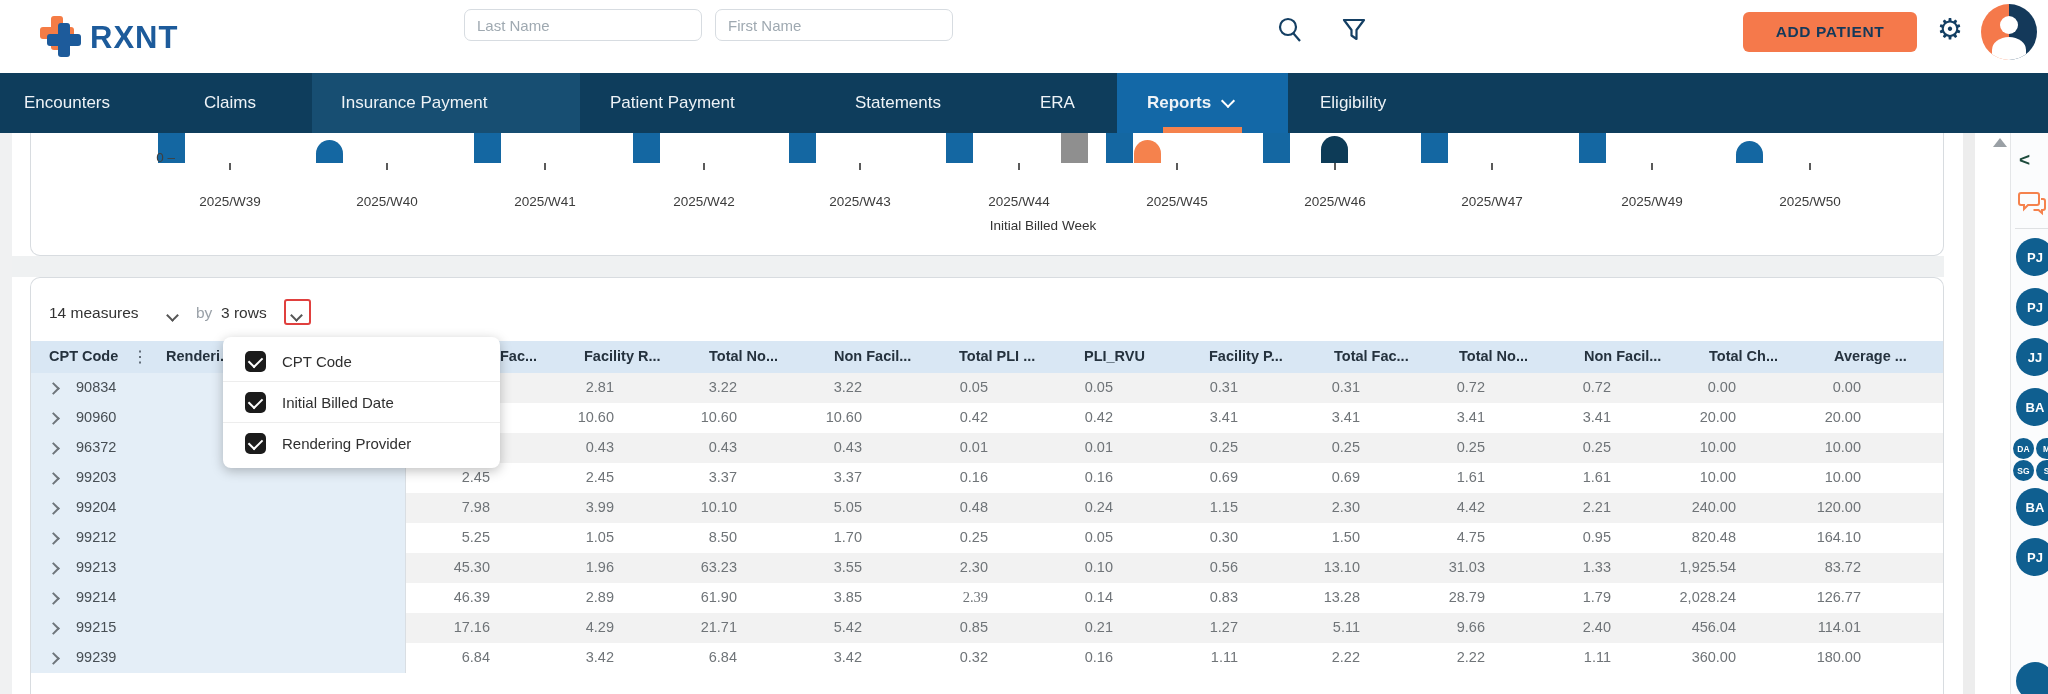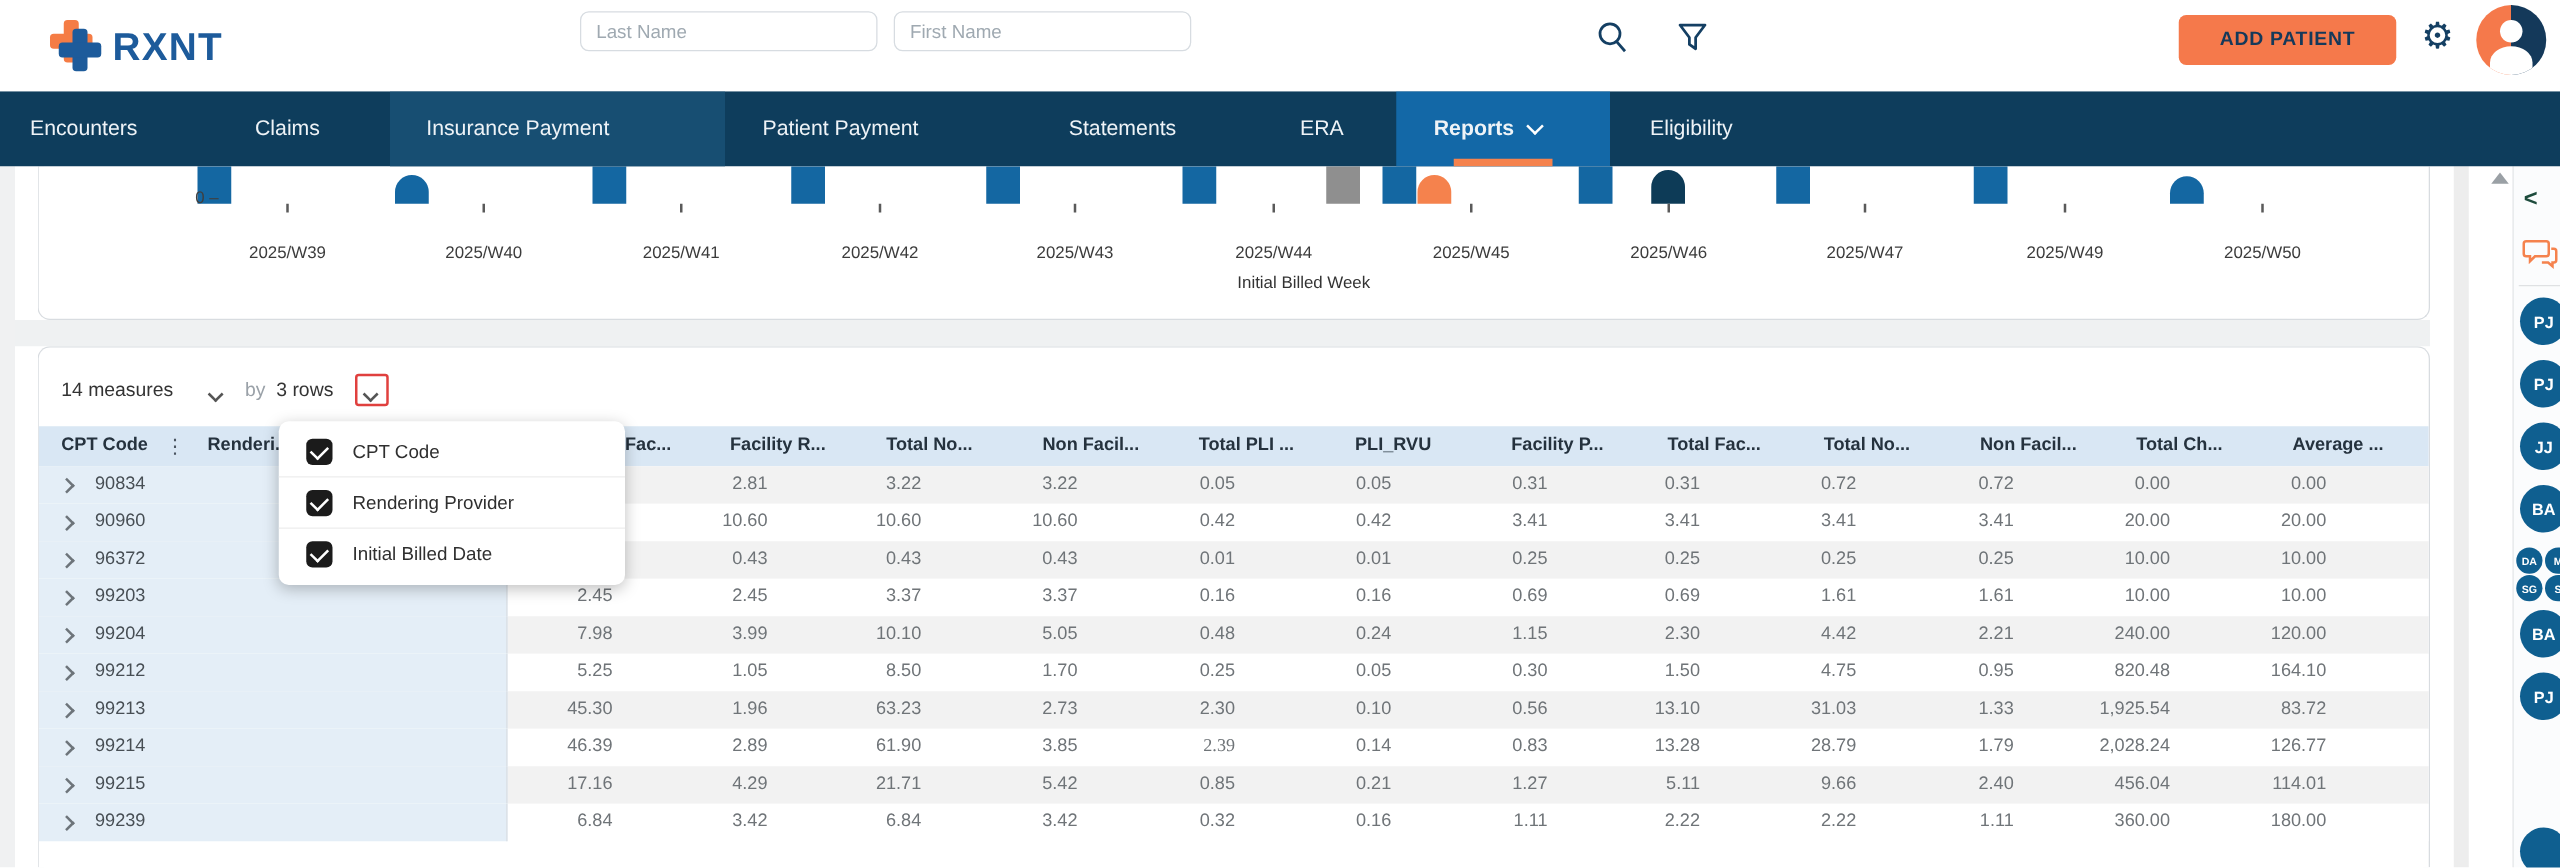--- a/index.html
+++ b/index.html
@@ -315,21 +315,21 @@
         <span class="cell" style="left: 1595px;">820.48</span>
         <span class="cell" style="left: 1720px;">164.10</span>
       </div>
       <div class="grid-row even" style="top: 275px;">
         <div class="pinned-bg"></div>
         <span class="row-chev"></span>
         <span class="cpt">99213</span>
         <span class="cell" style="left: 349px;">45.30</span>
         <span class="cell" style="left: 473px;">1.96</span>
         <span class="cell" style="left: 596px;">63.23</span>
-        <span class="cell" style="left: 721px;">2.73</span>
+        <span class="cell" style="left: 721px;">3.55</span>
         <span class="cell" style="left: 847px;">2.30</span>
         <span class="cell" style="left: 972px;">0.10</span>
         <span class="cell" style="left: 1097px;">0.56</span>
         <span class="cell" style="left: 1219px;">13.10</span>
         <span class="cell" style="left: 1344px;">31.03</span>
         <span class="cell" style="left: 1470px;">1.33</span>
         <span class="cell" style="left: 1595px;">1,925.54</span>
         <span class="cell" style="left: 1720px;">83.72</span>
       </div>
       <div class="grid-row odd" style="top: 305px;">
@@ -390,27 +390,27 @@
     <div class="dd-item">
       <span class="cbox">
         <span class="mark"></span>
       </span>
       <span class="dd-label">CPT Code</span>
     </div>
     <div class="dd-item">
       <span class="cbox">
         <span class="mark"></span>
       </span>
-      <span class="dd-label">Rendering Provider</span>
+      <span class="dd-label">Initial Billed Date</span>
     </div>
     <div class="dd-item">
       <span class="cbox">
         <span class="mark"></span>
       </span>
-      <span class="dd-label">Initial Billed Date</span>
+      <span class="dd-label">Rendering Provider</span>
     </div>
   </div>
 
 <div id="mid-strip" class="abs"></div>
 <div id="scroll-up" class="abs"></div>
 <div id="sidebar" class="abs">
   <div id="collapse-chev">&lt;</div>
   <svg id="chat-icon" width="30" height="30" viewBox="0 0 30 30">
     <path d="M4 5 h16 a2 2 0 0 1 2 2 v8 a2 2 0 0 1 -2 2 h-9 l-4 4 v-4 h-3 a2 2 0 0 1 -2 -2 v-8 a2 2 0 0 1 2 -2 z" fill="none" stroke="#f5824d" stroke-width="2"></path>
     <path d="M24 11 h2 a2 2 0 0 1 2 2 v7 a2 2 0 0 1 -2 2 h-1 v3 l-3.5 -3 h-5" fill="none" stroke="#f5824d" stroke-width="2"></path>

